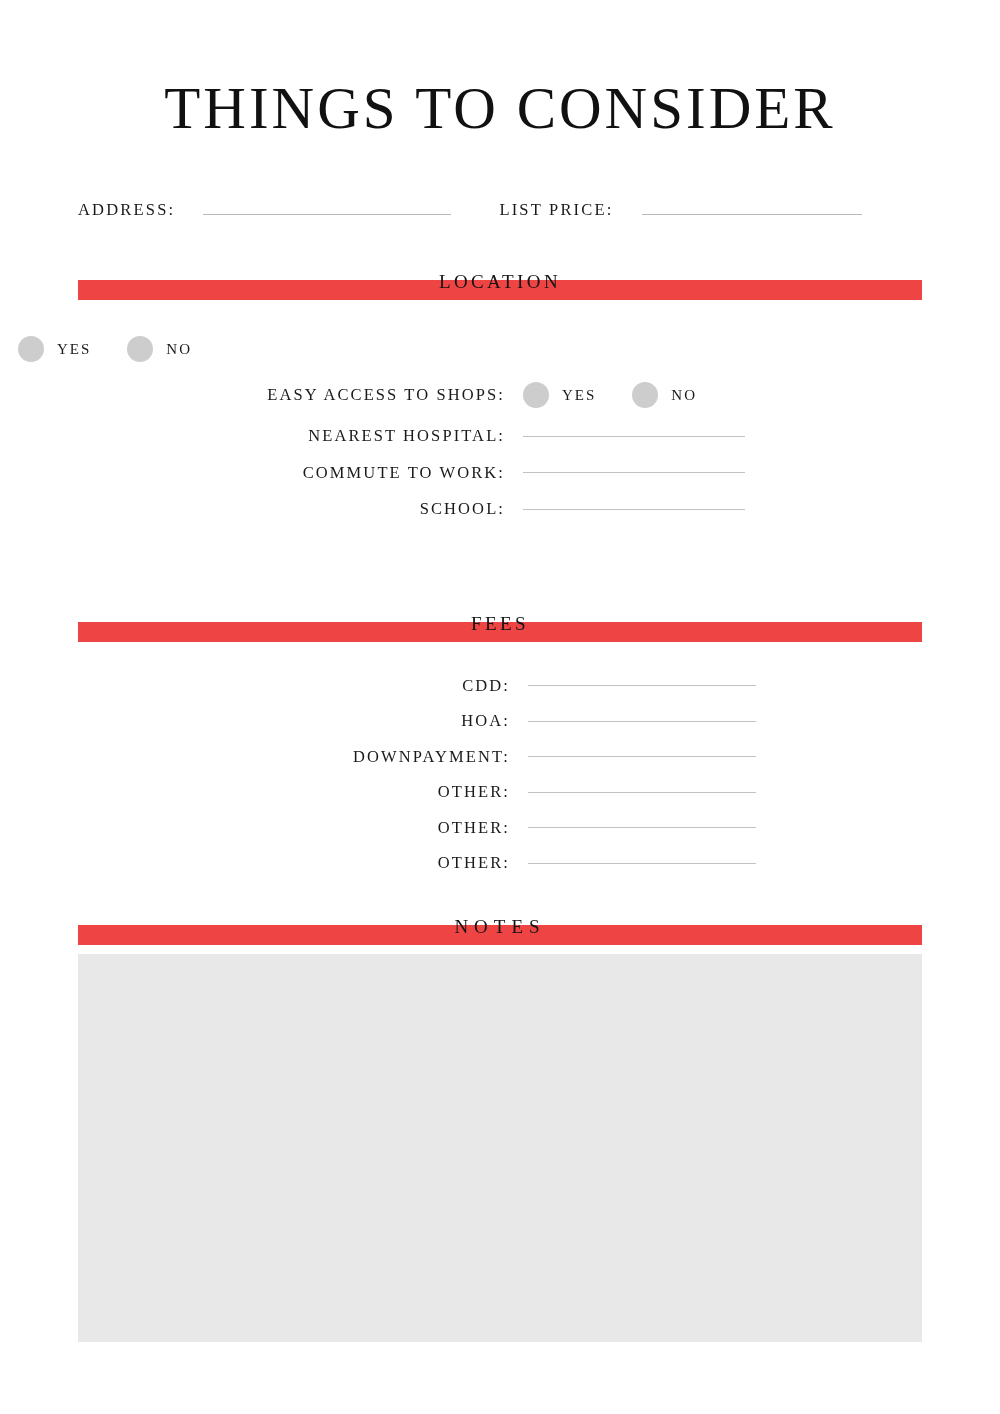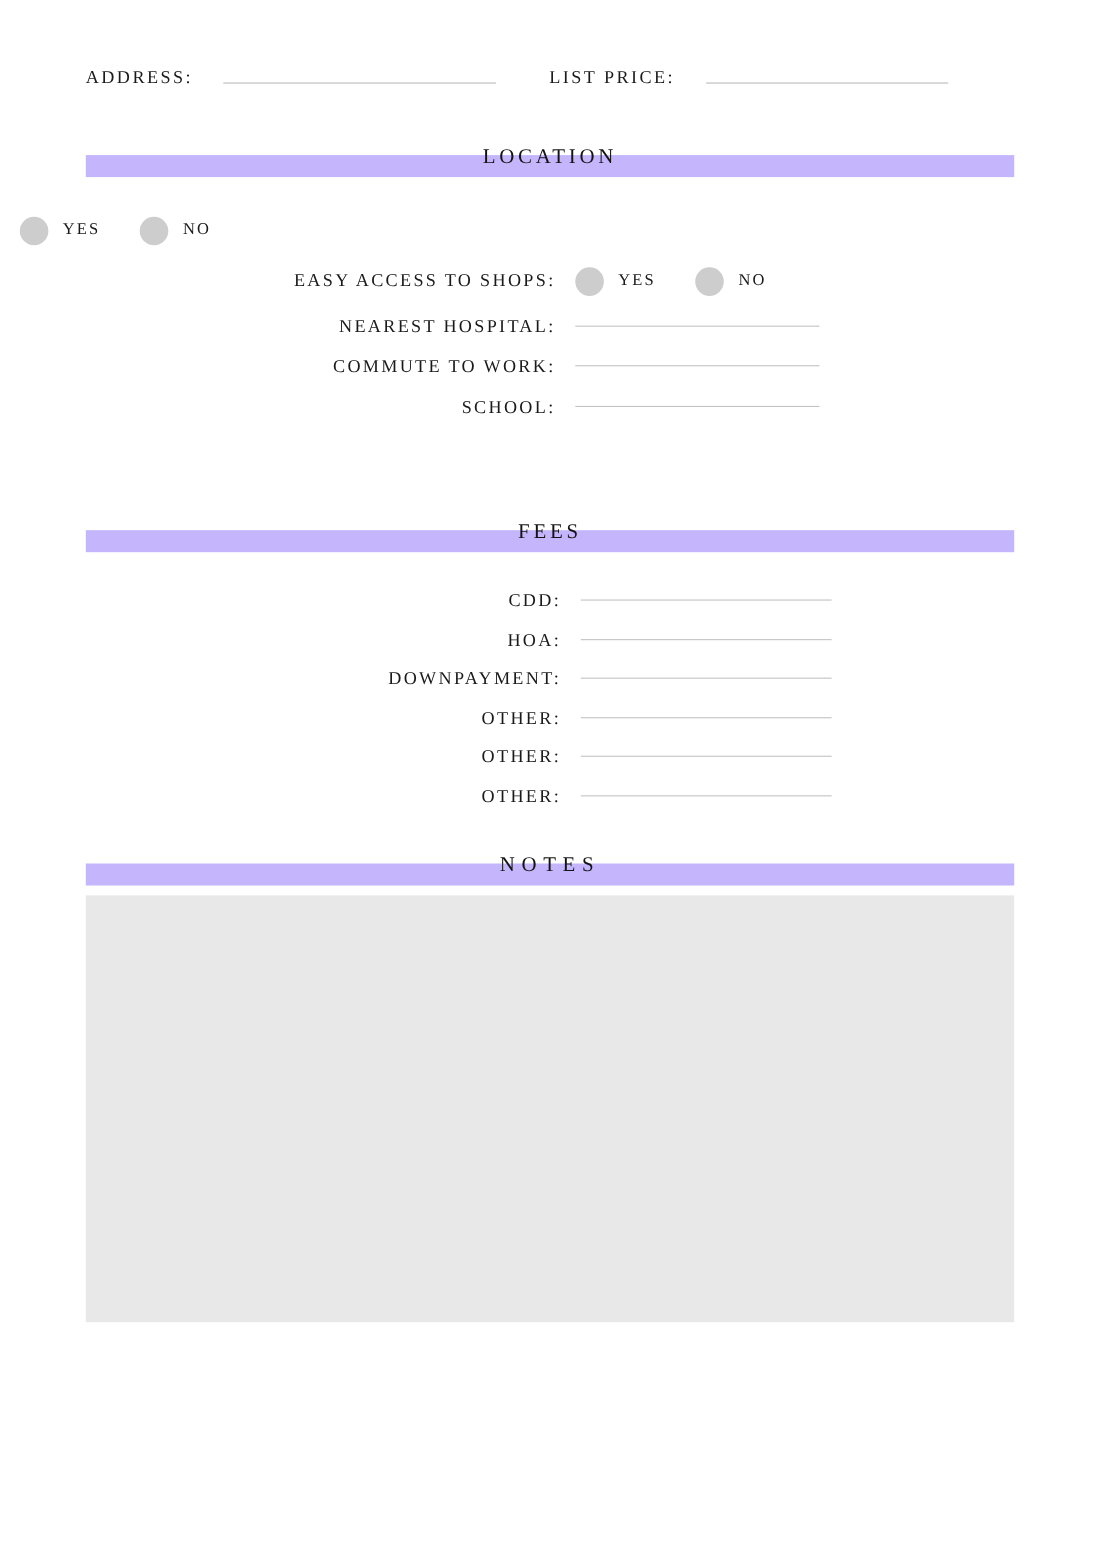--- a/index.html
+++ b/index.html
@@ -61,21 +61,21 @@
     margin-left: 12px;
     margin-bottom: 3px;
   }
   .rule-address { width: 248px; }
   .rule-price { width: 220px; }
   .gap-between { width: 48px; }
 
   
   .banner {
     margin: 0 78px;
-    background: #c4b5fd;
+    background: #ef4444;
     height: 20px;
     position: relative;
   }
   .banner-text {
     position: absolute;
     left: 0;
     right: 0;
     top: -8px;
     text-align: center;
     font-size: 19px;
@@ -158,20 +158,21 @@
     margin: 9px 78px 0 78px;
     background: #e8e8e8;
     height: 388px;
   }
 </style>
 </head>
 <body>
 
 <div class="page">
 
+  <h1 class="title">THINGS TO CONSIDER</h1>
 
   <div class="top-row">
     <div class="field-inline">
       <span class="field-label">ADDRESS:</span>
       <span class="rule rule-address"></span>
     </div>
     <div class="gap-between"></div>
     <div class="field-inline">
       <span class="field-label">LIST PRICE:</span>
       <span class="rule rule-price"></span>

